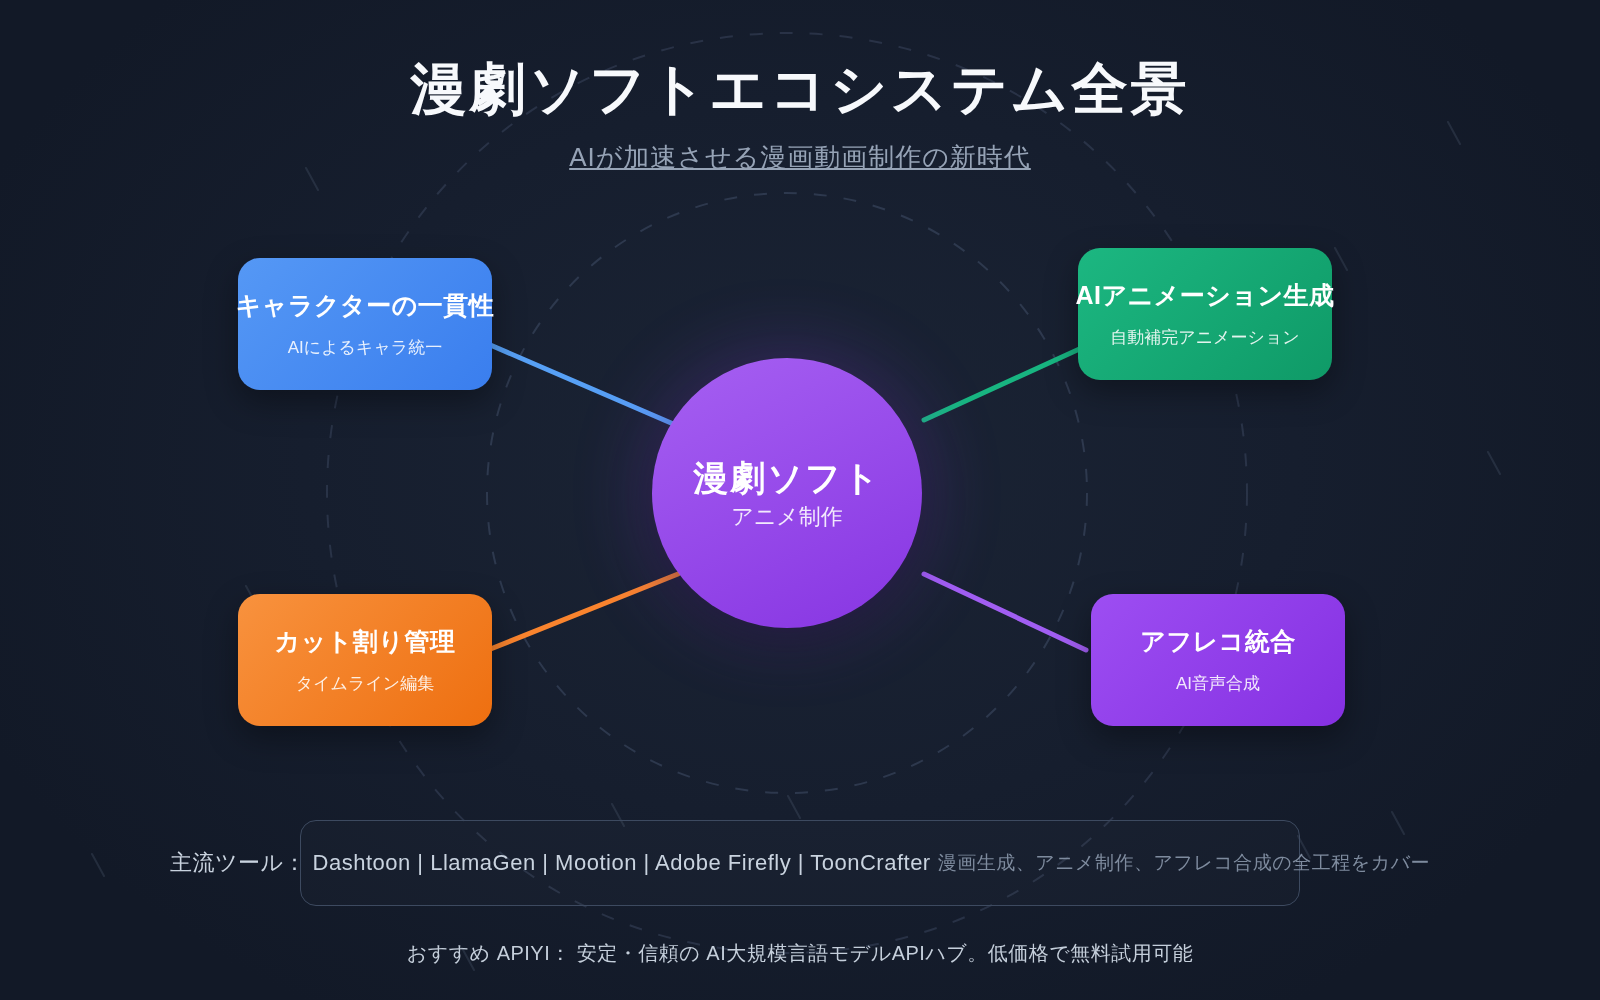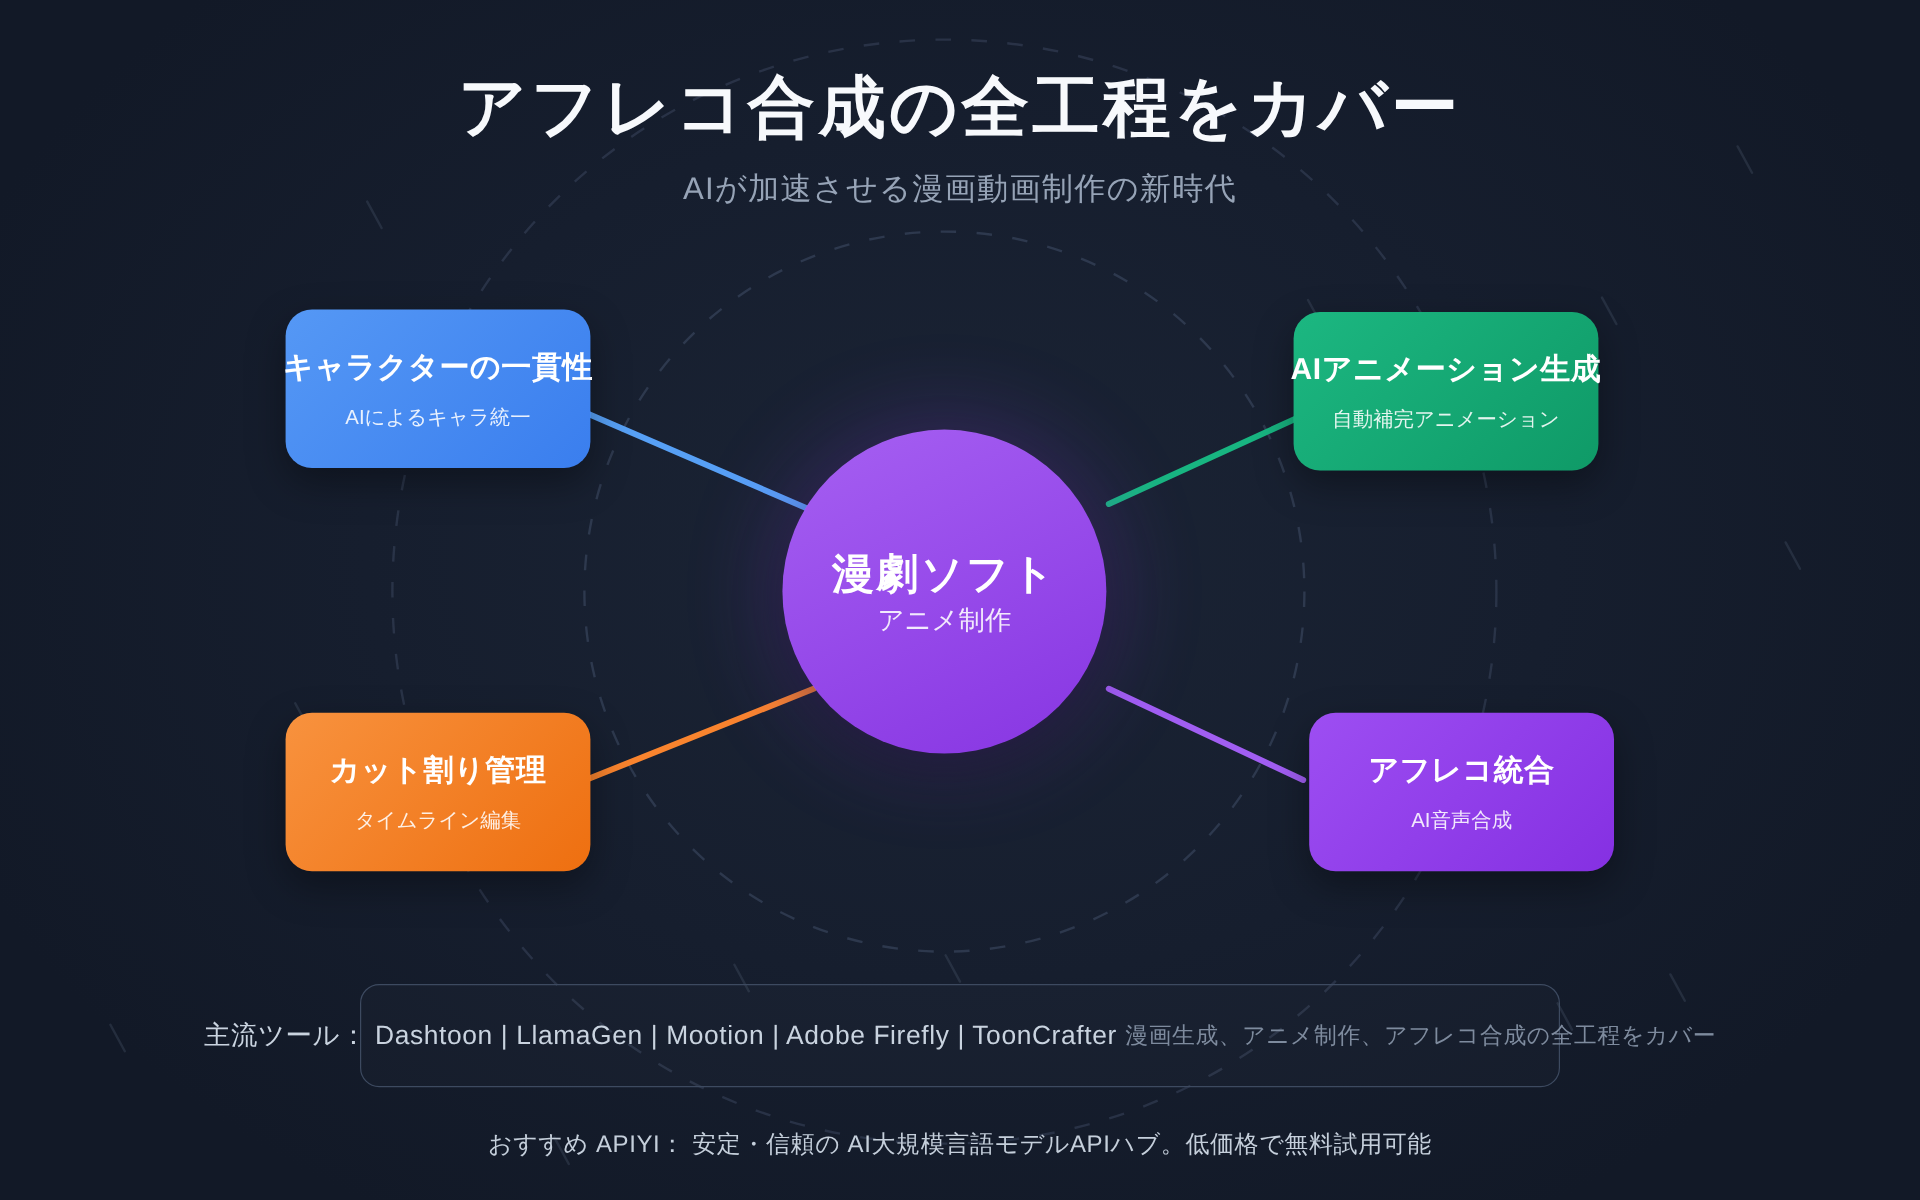--- a/index.html
+++ b/index.html
@@ -22,39 +22,40 @@
     position: absolute; top: 52px; left: 0; width: 1600px;
     text-align: center;
     font-size: 56px; font-weight: 800; letter-spacing: 3px;
     color: #f7f9fc;
   }
   .page-subtitle {
     position: absolute; top: 140px; left: 0; width: 1600px;
     text-align: center;
     font-size: 26px; font-weight: 400; letter-spacing: 1px;
     color: #96a3b6;
+    text-decoration: underline;
   }
   .node-card {
     position: absolute;
     width: 254px; height: 132px;
     border-radius: 22px;
     display: flex; flex-direction: column; align-items: center; justify-content: center;
     gap: 14px;
     box-shadow: 0 12px 32px rgba(0,0,0,0.35);
   }
   .node-card .node-title {
     font-size: 25px; font-weight: 700; color: #ffffff;
     white-space: nowrap; letter-spacing: 0.5px;
   }
   .node-card .node-subtitle {
     font-size: 17px; font-weight: 400; color: rgba(255,255,255,0.88);
     white-space: nowrap;
   }
   .node-top-left     { left: 238px; top: 258px; }
-  .node-top-right    { left: 1078px; top: 260px; }
+  .node-top-right    { left: 1078px; top: 248px; }
   .node-bottom-left  { left: 238px; top: 594px; }
   .node-bottom-right { left: 1078px; top: 594px; }
   .core-circle {
     position: absolute; left: 652px; top: 358px;
     width: 270px; height: 270px;
     border-radius: 50%;
     display: flex; flex-direction: column; align-items: center; justify-content: center;
     box-shadow: 0 0 80px rgba(147, 71, 240, 0.30), 0 14px 40px rgba(0,0,0,0.35);
   }
   .core-title {
@@ -112,21 +113,21 @@
       <line x1="92" y1="854" x2="104" y2="876"></line>
     </g>
     <g stroke-width="5" stroke-linecap="round">
       <line x1="488" y1="344" x2="678" y2="426" stroke="#57a0f5"></line>
       <line x1="1086" y1="346" x2="924" y2="420" stroke="#18b581"></line>
       <line x1="488" y1="650" x2="678" y2="574" stroke="#f9842e"></line>
       <line x1="1086" y1="650" x2="924" y2="574" stroke="#a15ef2"></line>
     </g>
   </svg>
 
-  <div class="page-title">アフレコ合成の全工程をカバー</div>
+  <div class="page-title">漫劇ソフトエコシステム全景</div>
   <div class="page-subtitle">AIが加速させる漫画動画制作の新時代</div>
 
   <div class="node-card node-top-left" style="background: linear-gradient(135deg, rgb(85, 152, 245), rgb(58, 126, 238));">
     <div class="node-title">キャラクターの一貫性</div>
     <div class="node-subtitle">AIによるキャラ統一</div>
   </div>
 
   <div class="node-card node-top-right" style="background: linear-gradient(135deg, rgb(28, 183, 129), rgb(15, 154, 103));">
     <div class="node-title">AIアニメーション生成</div>
     <div class="node-subtitle">自動補完アニメーション</div>

